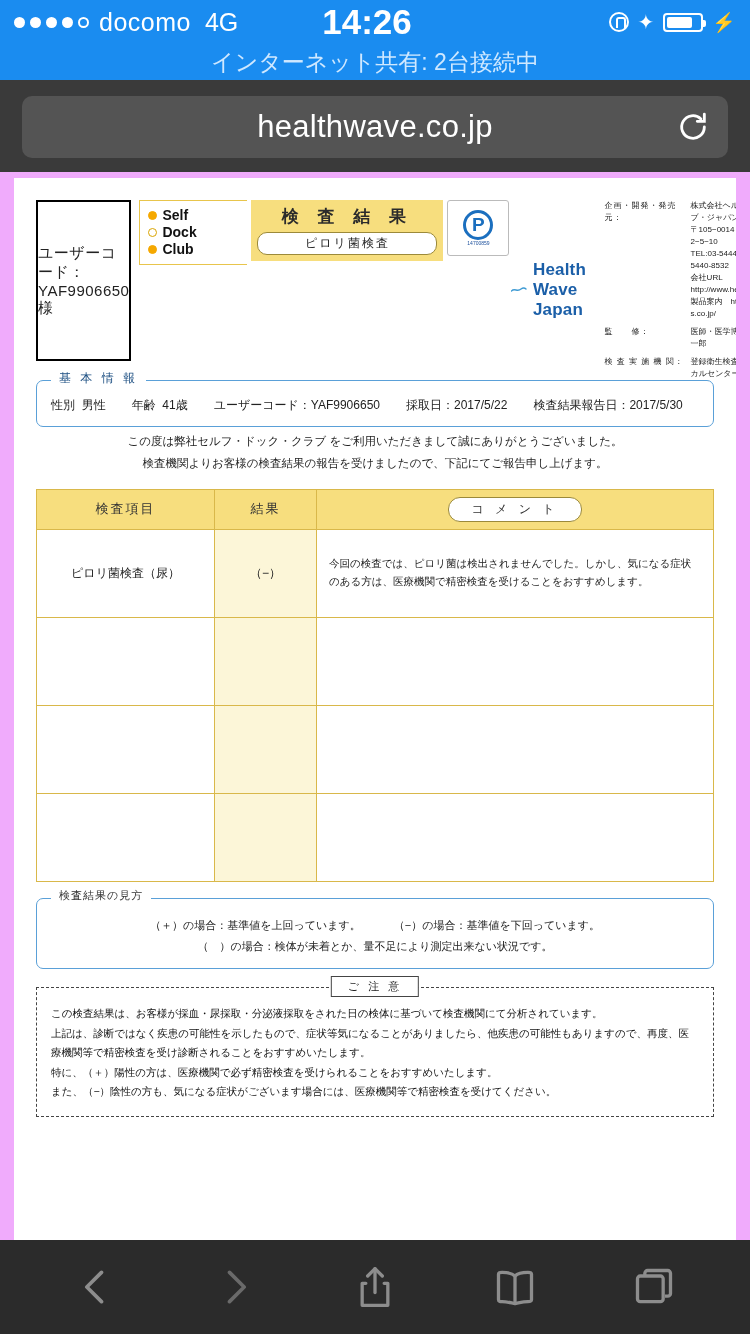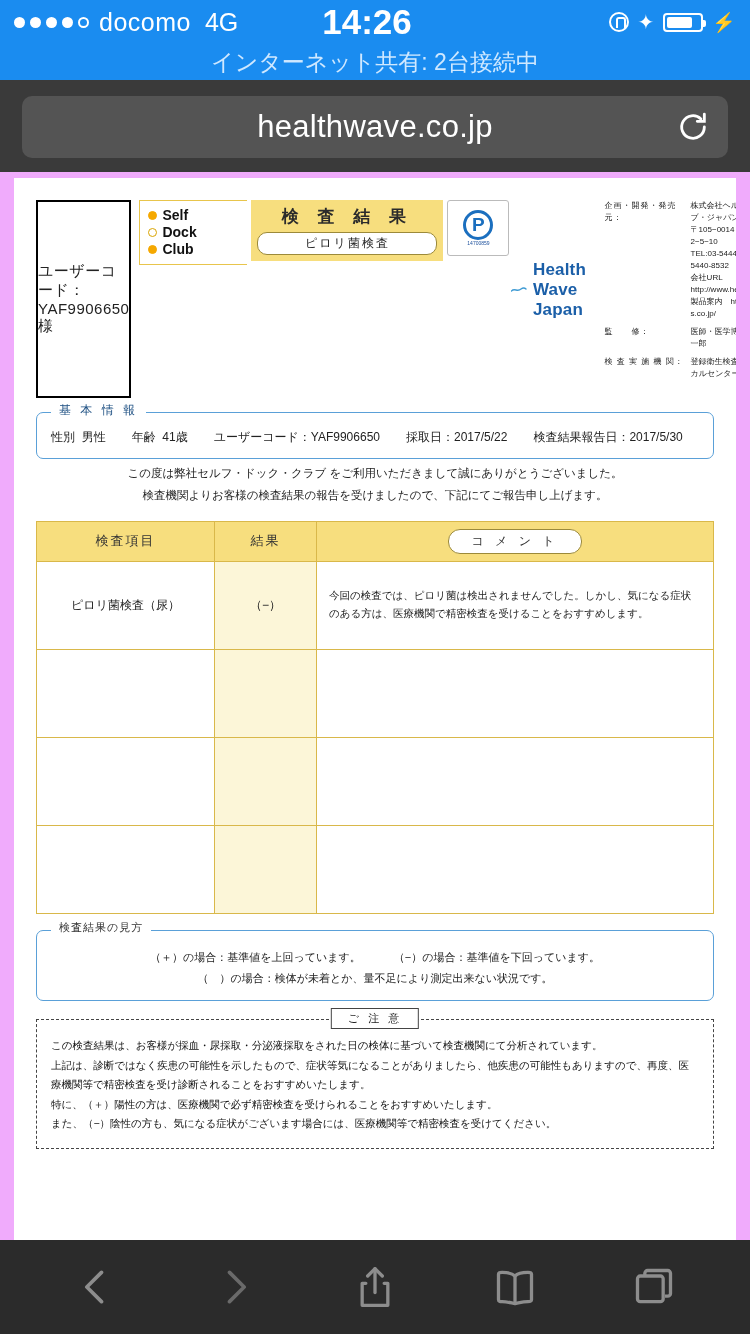--- a/index.html
+++ b/index.html
@@ -64,21 +64,21 @@
   
   .page {
     position: absolute; left: 14px; right: 14px; top: 178px; bottom: 94px;
     background: #fff; overflow: hidden;
   }
   .doc { padding: 22px 22px 0 22px; font-size: 11px; color: #222; }
 
   
   .hdr { display: flex; gap: 8px; align-items: flex-start; }
   .usercode-box {
-    width: 328px; height: 198px; border: 2px solid #000;
+    width: 328px; height: 161px; border: 2px solid #000;
     display: flex; align-items: center; justify-content: center;
     font-size: 15px; letter-spacing: .5px;
   }
   .hdr-right { flex: 1; display: flex; }
   .logo-row { display: flex; align-items: flex-start; gap: 4px; }
   .sdc {
     width: 108px; background: #fff; border: 1px solid #e8c54c;
     border-right: none; padding: 6px 5px 6px 8px;
   }
   .sdc-line { display: flex; align-items: center; gap: 5px; margin-bottom: 1px; }
@@ -106,21 +106,21 @@
   .wave { width: 34px; height: 14px; }
   .hwj-txt { color: #1b5fa8; font-size: 17px; font-weight: bold; letter-spacing: .2px; }
 
   .meta { display: flex; gap: 10px; font-size: 8px; line-height: 1.5; }
   .meta-r { flex: 1; color: #222; }
   .meta-row { display: flex; }
   .meta-row .k { width: 86px; flex: none; letter-spacing: 1px; }
   .mono-url { font-size: 8px; }
 
   
-  .section-frame { border: 1px solid #5aa0d8; border-radius: 7px; margin-top: 14px; position: relative; padding: 16px 14px 12px 14px; }
+  .section-frame { border: 1px solid #5aa0d8; border-radius: 7px; position: relative; padding: 16px 14px 12px 14px; }
   .frame-title {
     position: absolute; top: -11px; left: 14px; background: #fff; padding: 0 8px;
     font-size: 12px; letter-spacing: 3px; color: #1d4f82;
   }
   .basic-row { display: flex; gap: 26px; font-size: 12px; color: #222; }
 
   .lead { text-align: center; margin: 4px 0 14px 0; font-size: 11.5px; line-height: 1.9; color: #222; }
 
   
   table.results { width: 100%; border-collapse: collapse; table-layout: fixed; }

